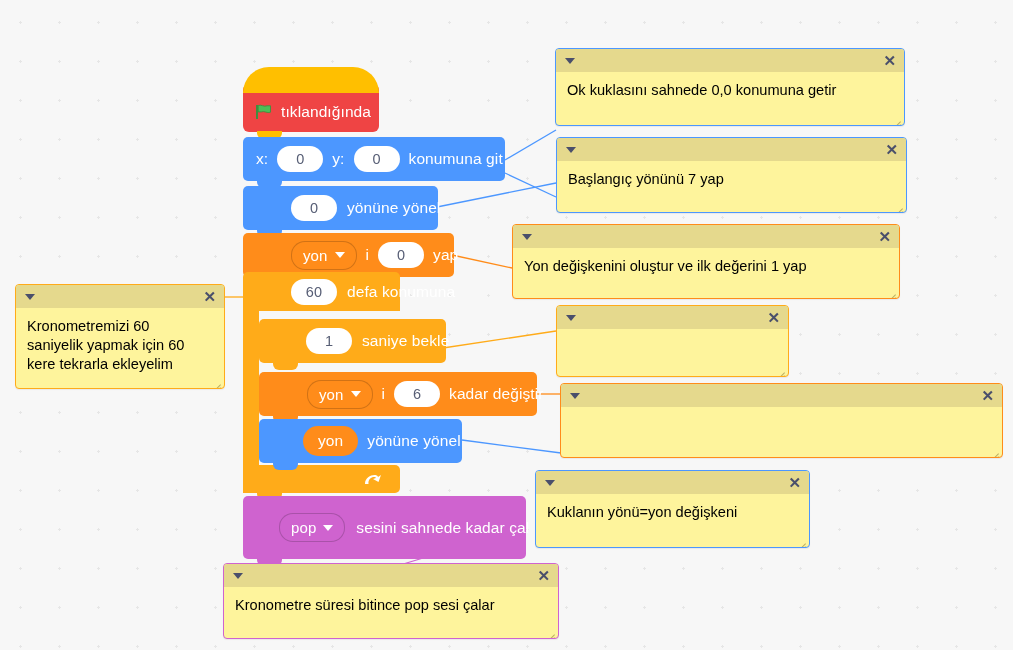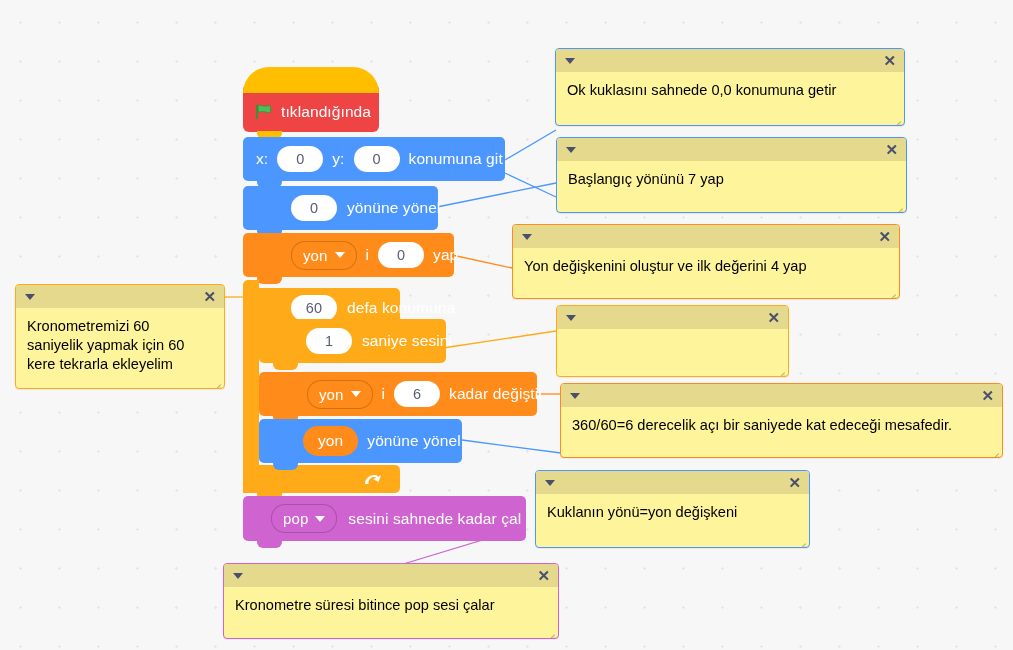--- a/index.html
+++ b/index.html
@@ -124,57 +124,57 @@
     </span>
     <span class="lbl">i</span>
     <span class="oval-in">0</span>
     <span class="lbl">yap</span>
     <span class="notch" style="background:#FF8C1A;"></span>
   </div>
 
   <div style="position:absolute;left:243px;top:280px;width:16px;height:213px;background:#FFAB19;
               border-radius:5px 0 0 5px;"></div>
 
-  <div class="blk control stackblk" style="left:243px;top:288px;width:157px;height:39px;gap:10px;padding-left:48px;border-radius:5px 5px 0 0;">
+  <div class="blk control stackblk" style="left:243px;top:272px;width:157px;height:39px;gap:10px;padding-left:48px;border-radius:5px 5px 0 0;">
     <span class="oval-in">60</span>
     <span class="lbl">defa konumuna</span>
   </div>
 
   <div style="position:absolute;left:243px;top:465px;width:157px;height:28px;background:#FFAB19;
               border-radius:0 5px 5px 0;">
     <span class="notch" style="background:#FFAB19;left:14px;bottom:-7px;"></span>
     <svg width="20" height="18" style="position:absolute;right:18px;top:5px;">
       <path d="M3 14 C3 5, 15 3, 16 7 L19 5 L16.5 12 L11 9 L14 8 C13 5.5, 5.5 7.5, 6.5 14 Z" fill="#fff"></path>
     </svg>
   </div>
 
   <div class="blk control stackblk" style="left:259px;top:319px;width:187px;height:44px;gap:10px;padding-left:47px;">
     <span class="oval-in">1</span>
-    <span class="lbl">saniye sesini</span>
+    <span class="lbl">saniye bekle</span>
     <span class="notch" style="background:#FFAB19;"></span>
   </div>
 
   <div class="blk varblk stackblk" style="left:259px;top:372px;width:278px;height:44px;gap:9px;padding-left:48px;">
     <span class="drop">
       <span>yon</span>
       <span class="caret"></span>
     </span>
     <span class="lbl">i</span>
     <span class="oval-in">6</span>
     <span class="lbl">kadar değiştir</span>
     <span class="notch" style="background:#FF8C1A;"></span>
   </div>
 
   <div class="blk motion stackblk" style="left:259px;top:419px;width:203px;height:44px;gap:9px;padding-left:44px;">
     <span class="varoval">yon</span>
     <span class="lbl">yönüne yönel</span>
     <span class="notch" style="background:#4C97FF;"></span>
   </div>
 
-  <div class="blk sound stackblk" style="left:243px;top:496px;width:283px;height:45px;gap:11px;padding-left:28px;">
+  <div class="blk sound stackblk" style="left:243px;top:496px;width:283px;height:63px;gap:11px;padding-left:36px;">
     <span class="drop sd">
       <span>pop</span>
       <span class="caret"></span>
     </span>
     <span class="lbl">sesini sahnede kadar çal</span>
     <span class="notch" style="background:#CF63CF;"></span>
   </div>
 
   <div class="cmt" style="left:555px;top:48px;width:350px;height:78px;border-color:#4C97FF;">
     <div class="bar">
@@ -198,21 +198,21 @@
       <i style="width:9px;bottom:2px;"></i>
         <i style="width:5px;bottom:-1px;"></i>
     </span>
   </div>
 
   <div class="cmt" style="left:512px;top:224px;width:388px;height:75px;border-color:#FF8C1A;">
     <div class="bar">
       <span class="tri"></span>
       <span class="x">✕</span>
     </div>
-    <div class="txt">Yon değişkenini oluştur ve ilk değerini 4 yap</div>
+    <div class="txt">Yon değişkenini oluştur ve ilk değerini 1 yap</div>
     <span class="grip">
       <i style="width:9px;bottom:2px;"></i>
         <i style="width:5px;bottom:-1px;"></i>
     </span>
   </div>
 
   <div class="cmt" style="left:15px;top:284px;width:210px;height:105px;border-color:#FFAB19;">
     <div class="bar">
       <span class="tri"></span>
       <span class="x">✕</span>
@@ -235,21 +235,20 @@
       <i style="width:9px;bottom:2px;"></i>
         <i style="width:5px;bottom:-1px;"></i>
     </span>
   </div>
 
   <div class="cmt" style="left:560px;top:383px;width:443px;height:75px;border-color:#FF8C1A;">
     <div class="bar">
       <span class="tri"></span>
       <span class="x">✕</span>
     </div>
-    <div class="txt">360/60=6 derecelik açı bir saniyede kat edeceği mesafedir.</div>
     <span class="grip">
       <i style="width:9px;bottom:2px;"></i>
         <i style="width:5px;bottom:-1px;"></i>
     </span>
   </div>
 
   <div class="cmt" style="left:535px;top:470px;width:275px;height:78px;border-color:#4C97FF;">
     <div class="bar">
       <span class="tri"></span>
       <span class="x">✕</span>

